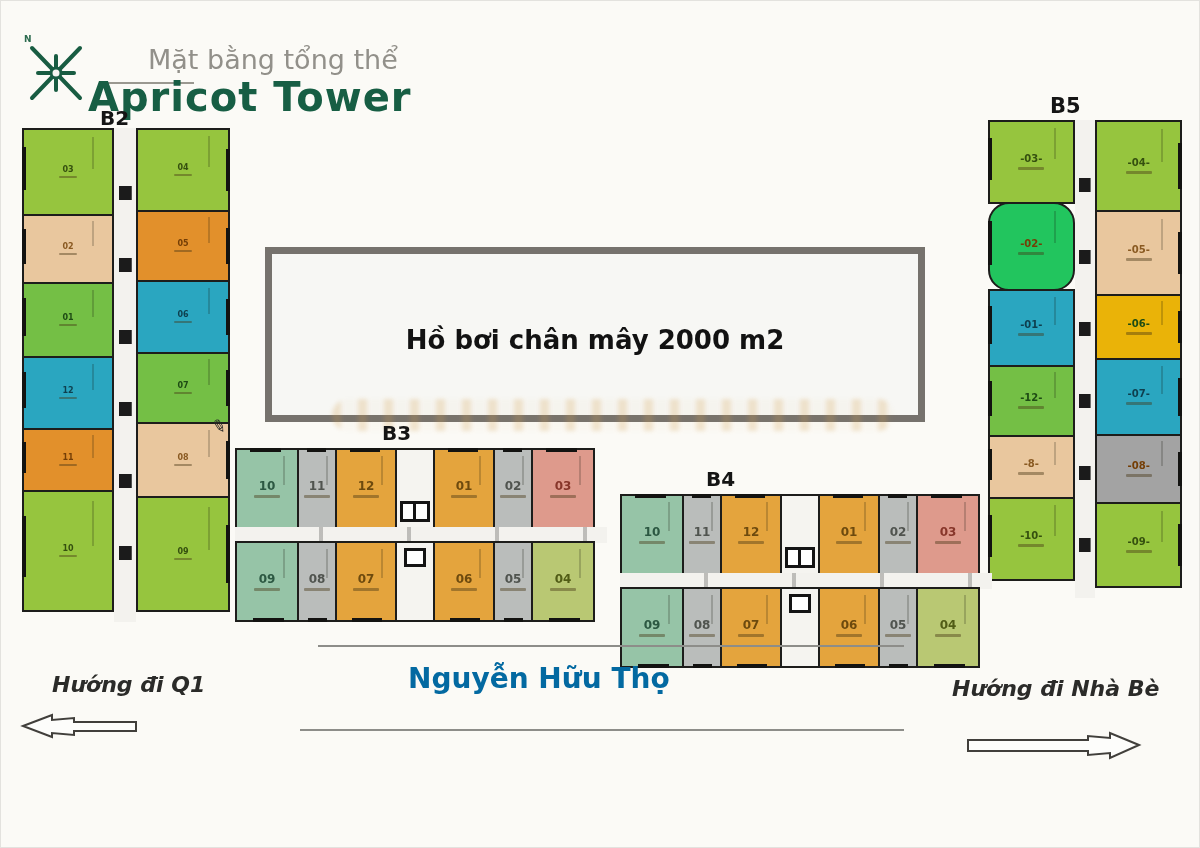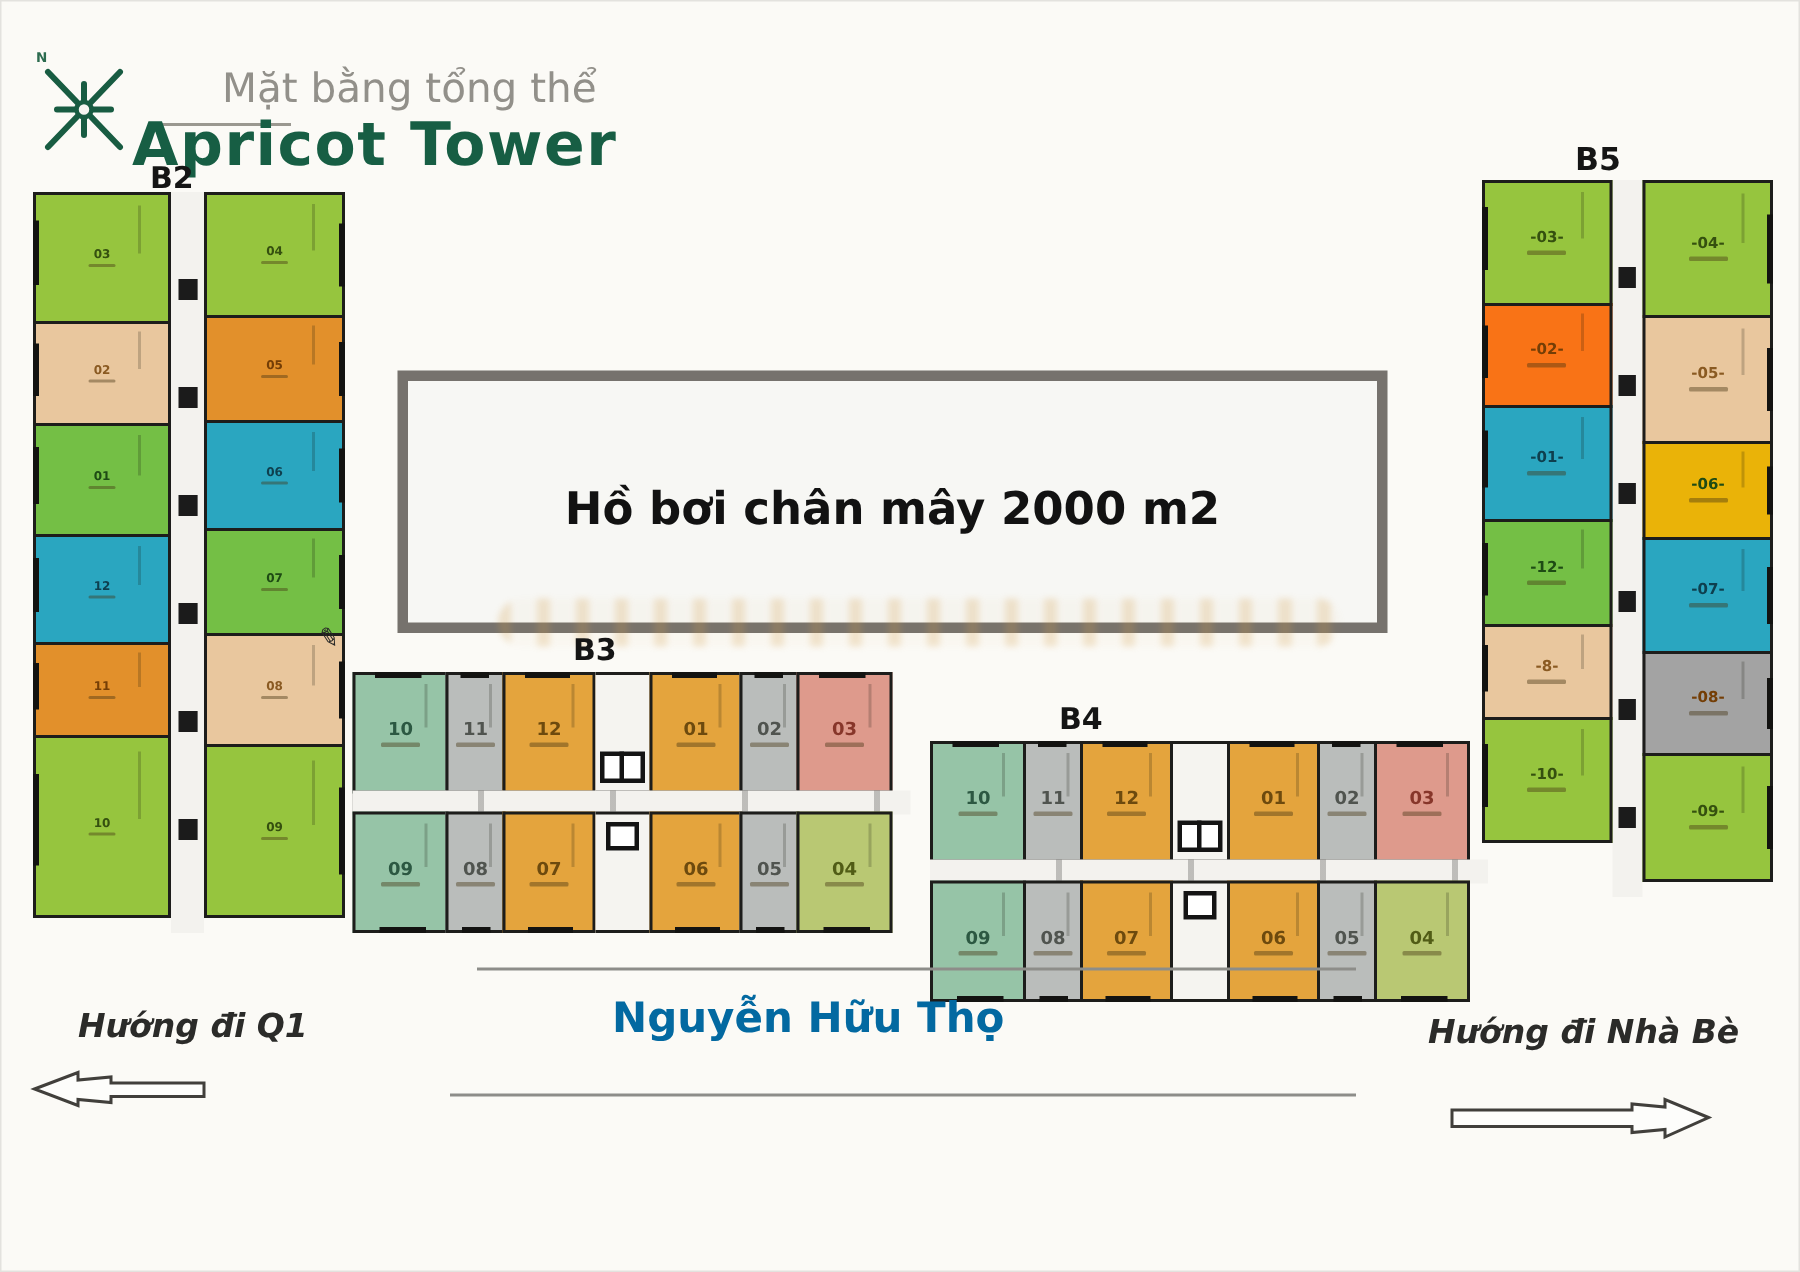--- a/index.html
+++ b/index.html
@@ -65,21 +65,21 @@
   .c-lime .no{color:#35500f;} .c-green .no{color:#1e4b14;} .c-teal .no{color:#0e3f4e;}
   .c-orange .no{color:#743e06;} .c-tan .no{color:#8a5a22;} .c-amber .no{color:#6d4a0e;}
   .c-gray .no{color:#50544f;} .c-sage .no{color:#2c5842;} .c-salmon .no{color:#87362a;}
   .c-yellowgreen .no{color:#515c16;}
   
   .pool{
     position:absolute;left:265px;top:247px;width:660px;height:175px;box-sizing:border-box;
     border:7px solid #76726d;background:#f7f7f4;
     display:flex;align-items:center;justify-content:center;
   }
-  .pool-label{font-size:30px;font-weight:700;color:#121212;padding-top:10px;}
+  .pool-label{font-size:26px;font-weight:700;color:#121212;padding-top:10px;}
   
   .watermark{
     position:absolute;left:332px;top:399px;width:562px;height:32px;border-radius:16px;
     background:repeating-linear-gradient(90deg,rgba(209,156,74,.45) 0 9px,rgba(209,156,74,.06) 9px 26px);
     filter:blur(2px);opacity:.55;pointer-events:none;
   }
   
   .street-line{position:absolute;height:2px;background:#8d8d89;}
   .street-name{position:absolute;left:408px;top:662px;font-size:28px;font-weight:600;color:#0369a1;}
   
@@ -163,21 +163,21 @@
       </div>
   </div>
 
   <div class="tower" id="tower-B5" style="left:958px;top:120px;width:224px;height:478px;">
     <div class="tower-label">B5</div>
     <div class="col col-left" style="width:100px;margin-left:30px;">
         <div class="unit c-lime eb-left" style="height: 84px; background: rgb(150, 197, 62);">
           <span class="no">-03-</span>
           <span class="ar"></span>
         </div>
-        <div class="unit c-orange eb-left" style="height: 70px; background: #f97316;">
+        <div class="unit c-orange eb-left" style="height: 89px; background: #22c55e; border-radius: 21px;">
           <span class="no">-02-</span>
           <span class="ar"></span>
         </div>
         <div class="unit c-teal eb-left" style="height: 78px; background: rgb(42, 166, 192);">
           <span class="no">-01-</span>
           <span class="ar"></span>
         </div>
         <div class="unit c-green eb-left" style="height: 72px; background: rgb(116, 191, 69);">
           <span class="no">-12-</span>
           <span class="ar"></span>

